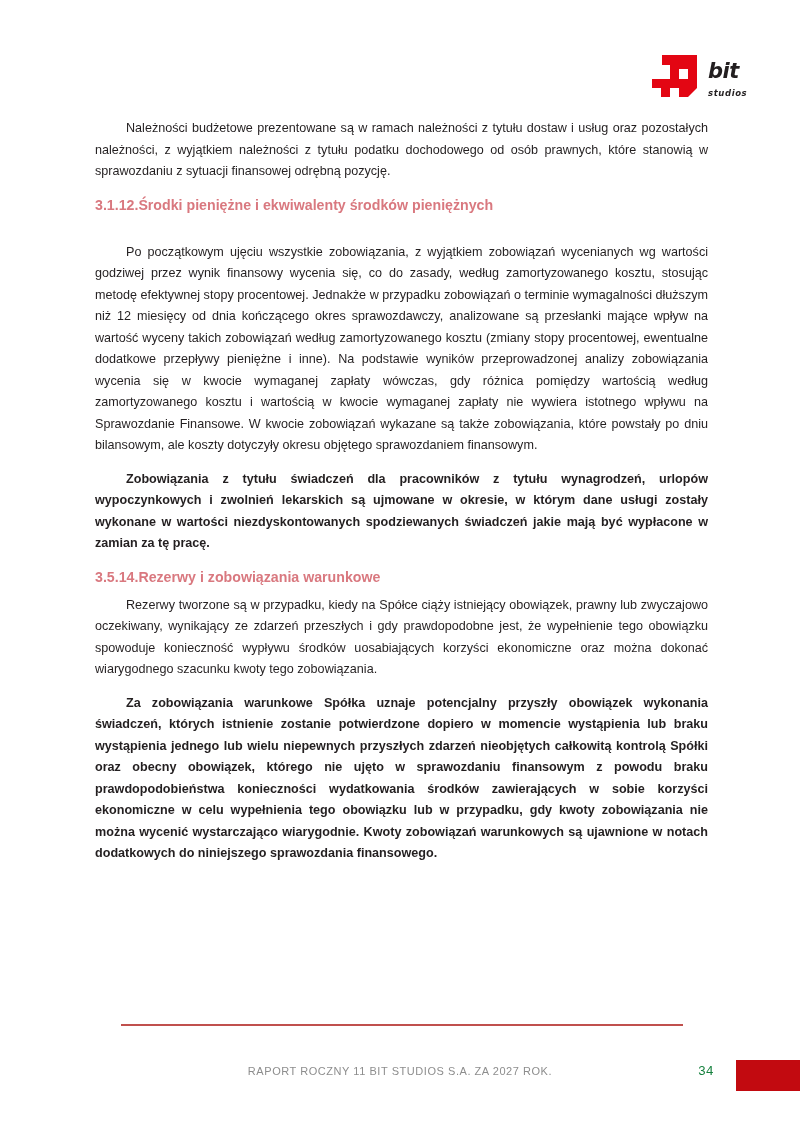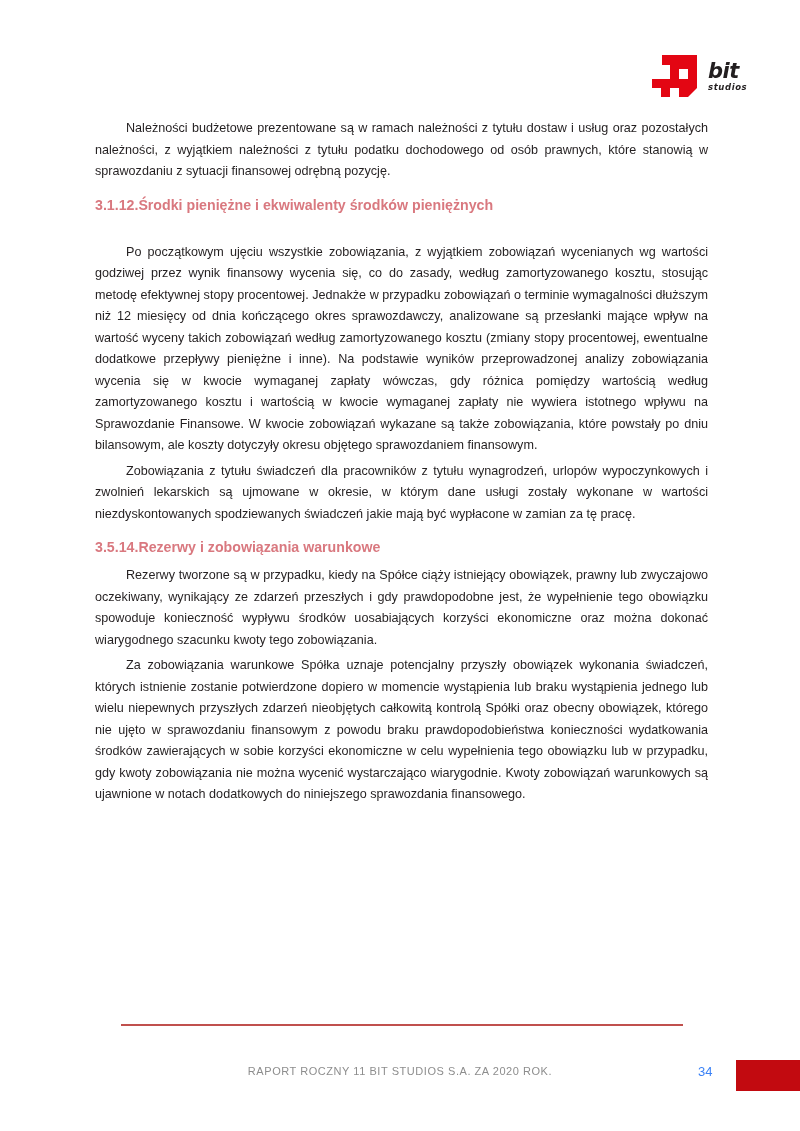--- a/index.html
+++ b/index.html
@@ -60,21 +60,21 @@
     color: #231f20;
   }
   .logo-studios {
     display: block;
     font-family: "DejaVu Sans", sans-serif;
     font-weight: bold;
     font-size: 8.5px;
     line-height: 10px;
     letter-spacing: 0.6px;
     color: #231f20;
-    margin-top: 1px;
+    margin-top: 7px;
   }
 
   
   .content {
     position: absolute;
     left: 95px;
     top: 118px;
     width: 613px;
   }
 
@@ -82,21 +82,22 @@
     margin: 0 0 0 0;
     font-size: 12.6px;
     line-height: 21.5px;
     text-align: justify;
     text-indent: 31px;
     color: #231f20;
     font-family: "Liberation Sans", sans-serif;
     hyphens: none;
   }
   p.para + p.para {
-    margin-top: 4px;
+    margin-top: 12px;
+    font-weight: bold;
   }
 
   h2.heading {
     margin: 0;
     font-size: 14.2px;
     line-height: 21px;
     font-weight: bold;
     color: #d9787f;
     font-family: "Liberation Sans", sans-serif;
     padding-left: 44px;
@@ -126,22 +127,22 @@
     font-size: 11px;
     letter-spacing: 0.55px;
     color: #8d8d8d;
     font-family: "Liberation Sans", sans-serif;
   }
   .footer-page {
     position: absolute;
     left: 698px;
     top: 1064px;
     font-size: 13px;
-    color: #3b82f6;
-    font-family: Liberation Sans, sans-serif;
+    color: #15803d;
+    font-family: Liberation Mono, monospace;
   }
   .footer-block {
     position: absolute;
     left: 736px;
     top: 1060px;
     width: 64px;
     height: 31px;
     background: #c20a10;
   }
 </style>
@@ -185,17 +186,17 @@
     <div class="gap-before-heading"></div>
     <h2 class="heading"><span class="num">3.5.14.</span><span>Rezerwy i zobowiązania warunkowe</span></h2>
     <div class="gap-after-heading"></div>
 
     <p class="para">Rezerwy tworzone są w przypadku, kiedy na Spółce ciąży istniejący obowiązek, prawny lub zwyczajowo oczekiwany, wynikający ze zdarzeń przeszłych i gdy prawdopodobne jest, że wypełnienie tego obowiązku spowoduje konieczność wypływu środków uosabiających korzyści ekonomiczne oraz można dokonać wiarygodnego szacunku kwoty tego zobowiązania.</p>
     <p class="para">Za zobowiązania warunkowe Spółka uznaje potencjalny przyszły obowiązek wykonania świadczeń, których istnienie zostanie potwierdzone dopiero w momencie wystąpienia lub braku wystąpienia jednego lub wielu niepewnych przyszłych zdarzeń nieobjętych całkowitą kontrolą Spółki oraz obecny obowiązek, którego nie ujęto w sprawozdaniu finansowym z powodu braku prawdopodobieństwa konieczności wydatkowania środków zawierających w sobie korzyści ekonomiczne w celu wypełnienia tego obowiązku lub w przypadku, gdy kwoty zobowiązania nie można wycenić wystarczająco wiarygodnie. Kwoty zobowiązań warunkowych są ujawnione w notach dodatkowych do niniejszego sprawozdania finansowego.</p>
 
   </div>
 
   <div class="footer-rule"></div>
-  <div class="footer-text">RAPORT ROCZNY 11 BIT STUDIOS S.A. ZA 2020 ROK.</div>
+  <div class="footer-text">RAPORT ROCZNY 11 BIT STUDIOS S.A. ZA 2027 ROK.</div>
   <div class="footer-page">34</div>
   <div class="footer-block"></div>
 
 </div>
 
 </body></html>

